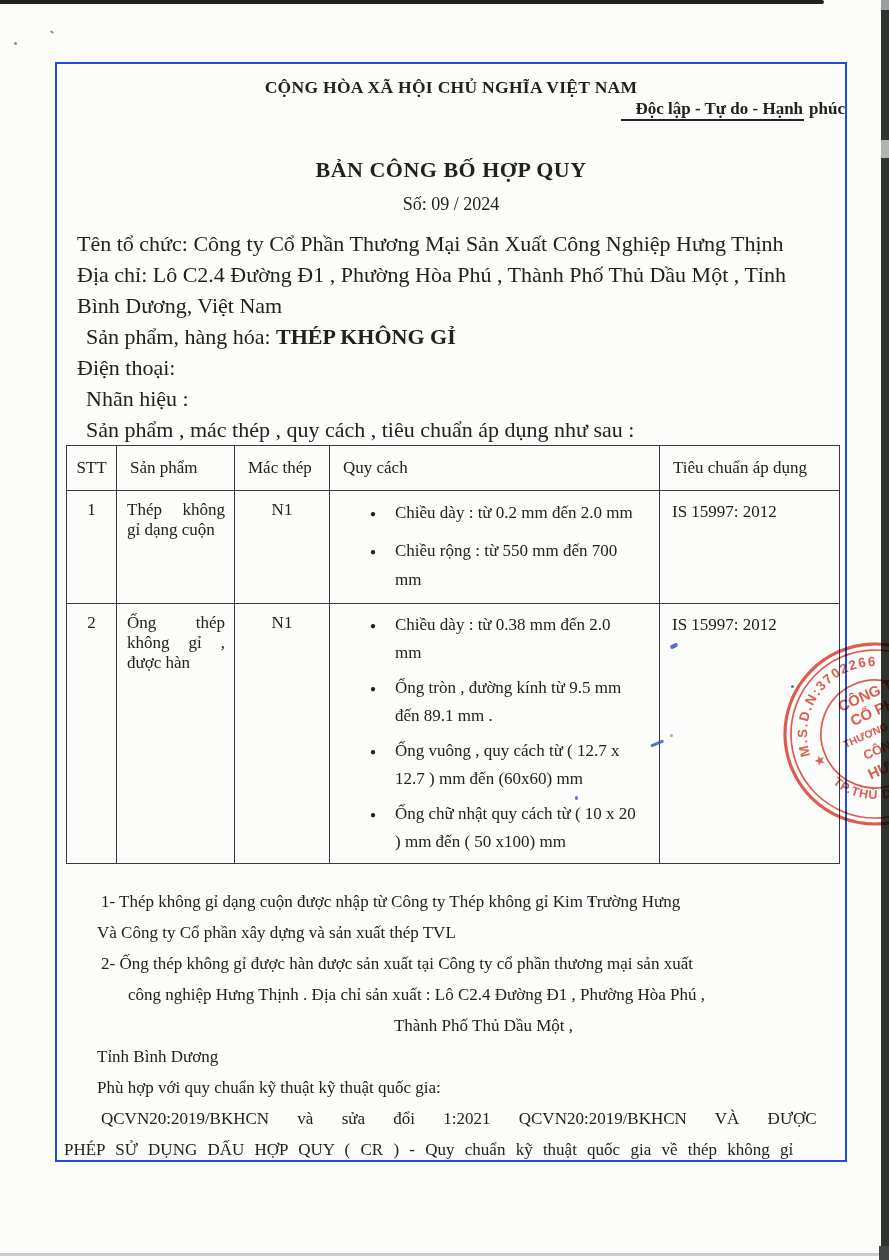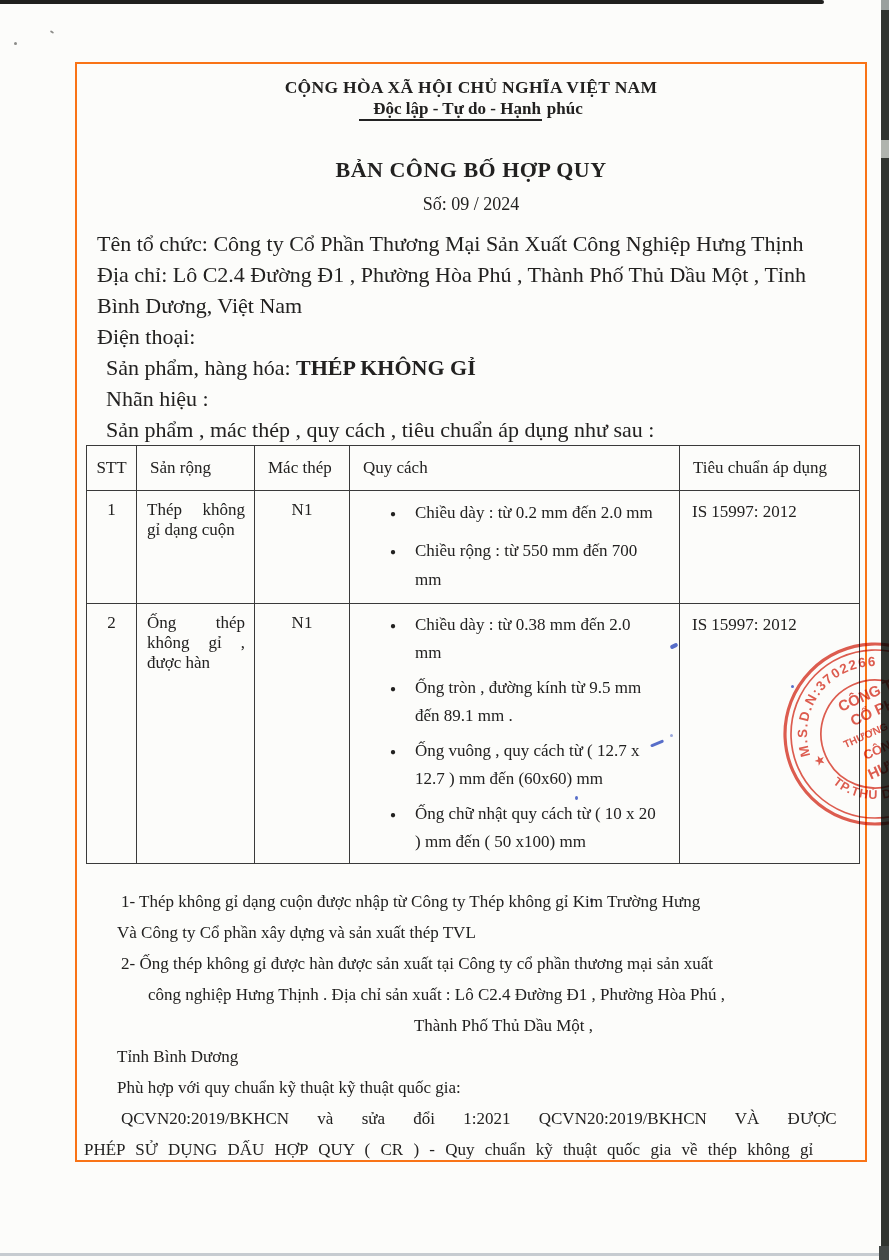--- a/index.html
+++ b/index.html
@@ -15,24 +15,24 @@
   .edge-right .notch2{position:absolute;left:0;top:140px;width:8px;height:18px;background:#b0b4ae;}
   .edge-bottom{position:absolute;left:0;top:1253px;width:889px;height:3px;background:#c6cbd0;}
   .edge-corner{position:absolute;right:0;top:1246px;width:10px;height:14px;background:#444947;}
   .speck{position:absolute;background:#8b8b88;border-radius:50%;}
   .sp1{left:14px;top:42px;width:3px;height:3px;}
   .sp2{left:50px;top:31px;width:4px;height:2px;transform:rotate(30deg);}
   .sp3{left:590px;top:898px;width:3px;height:5px;background:#6b6b8a;}
   
   .frame{
     position:absolute;left:55px;top:62px;width:788px;height:1096px;
-    border:2px solid #f97316;background:transparent;margin-left:20px;
+    border:2px solid #1d4ed8;background:transparent;
   }
   .nat{margin:12px 0 0 0;text-align:center;font-weight:bold;font-size:17.5px;line-height:22px;letter-spacing:.3px;}
-  .motto{height:24px;text-align:center;font-weight:bold;font-size:17px;line-height:22px;}
+  .motto{height:24px;text-align:right;font-weight:bold;font-size:17px;line-height:22px;}
   .motto-u{border-bottom:2px solid #222;padding:0 1px 1px 14px;}
   .motto-t{margin-left:5px;}
   .title{margin:34px 0 0 0;text-align:center;font-weight:bold;font-size:22px;line-height:28px;letter-spacing:.5px;}
   .num{margin:8px 0 0 0;text-align:center;font-size:18px;line-height:24px;}
   .ln{margin:0 14px 0 20px;font-size:22px;line-height:31px;}
   .ln.first{margin-top:12px;}
   .ind{margin-left:29px;}
   .bold{font-weight:bold;}
   
   table.spec{border-collapse:collapse;margin:0 0 0 9px;width:773px;table-layout:fixed;font-size:17px;}
@@ -91,37 +91,37 @@
 
     <div class="nat">CỘNG HÒA XÃ HỘI CHỦ NGHĨA VIỆT NAM</div>
     <div class="motto"><span class="motto-u">Độc lập - Tự do - Hạnh</span><span class="motto-t">phúc</span></div>
 
     <h1 class="title">BẢN CÔNG BỐ HỢP QUY</h1>
     <div class="num">Số: 09 / 2024</div>
 
     <div class="ln first">Tên tổ chức: Công ty Cổ Phần Thương Mại Sản Xuất Công Nghiệp Hưng Thịnh</div>
     <div class="ln">Địa chỉ: Lô C2.4 Đường Đ1 , Phường Hòa Phú , Thành Phố Thủ Dầu Một , Tỉnh</div>
     <div class="ln">Bình Dương, Việt Nam</div>
+    <div class="ln ind"><span>Sản phẩm, hàng hóa: </span><span class="bold">THÉP KHÔNG GỈ</span></div>
     <div class="ln">Điện thoại:</div>
-    <div class="ln ind"><span>Sản phẩm, hàng hóa: </span><span class="bold">THÉP KHÔNG GỈ</span></div>
     <div class="ln ind">Nhãn hiệu :</div>
     <div class="ln ind">Sản phẩm , mác thép , quy cách , tiêu chuẩn áp dụng như sau :</div>
 
     <table class="spec">
       <colgroup>
         <col style="width:50px">
           <col style="width:118px">
           <col style="width:95px">
           <col style="width:330px">
           <col style="width:180px">
       </colgroup>
       <thead>
         <tr>
           <th class="c">STT</th>
-          <th>Sản rộng</th>
+          <th>Sản phẩm</th>
           <th>Mác thép</th>
           <th>Quy cách</th>
           <th>Tiêu chuẩn áp dụng</th>
         </tr>
       </thead>
       <tbody>
         <tr style="height:100px;">
           <td class="stt">1</td>
           <td class="prod">Thép không gỉ dạng cuộn</td>
           <td class="grade">N1</td>

